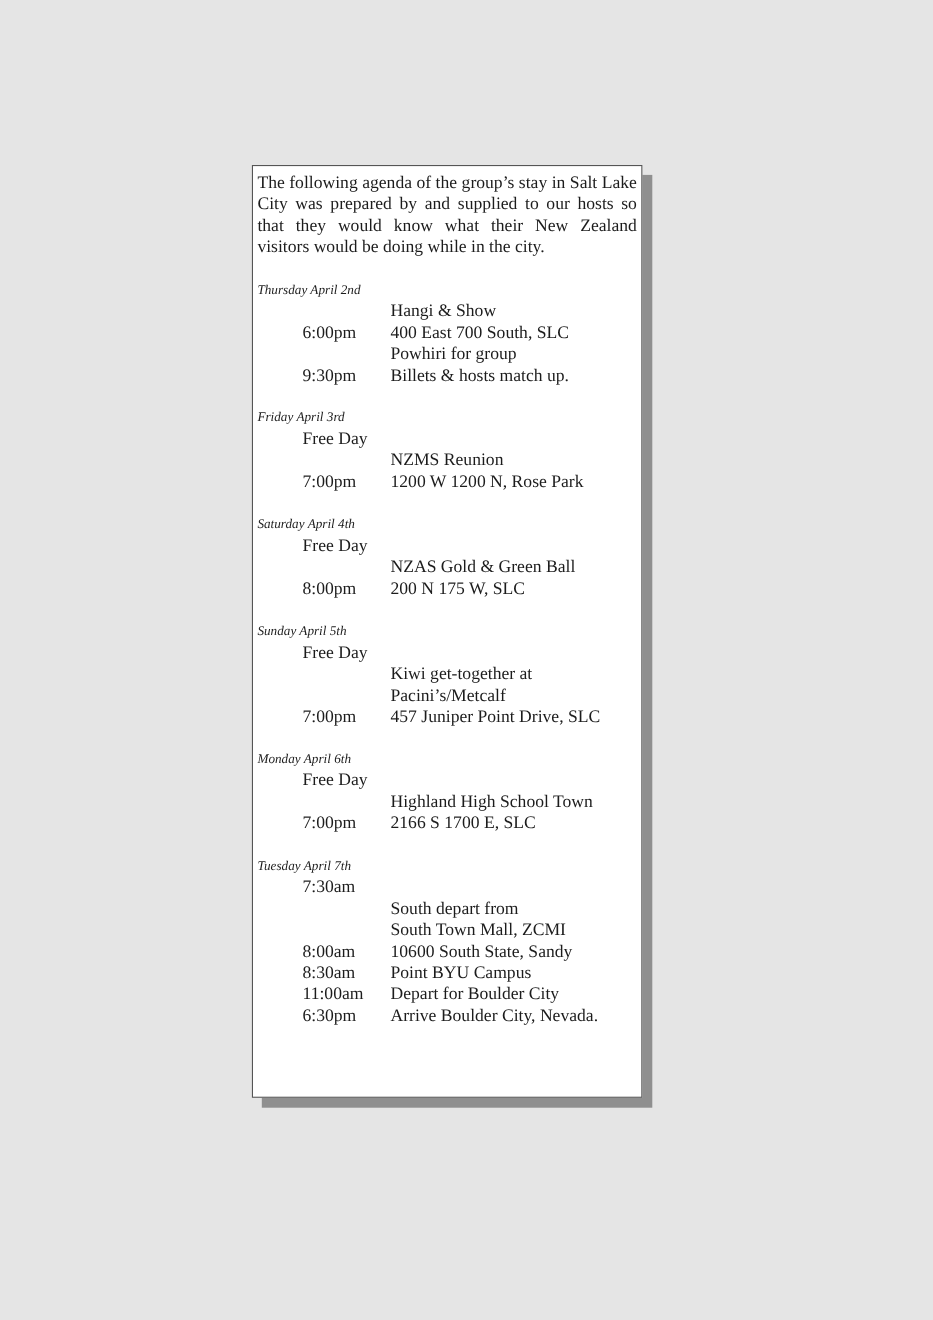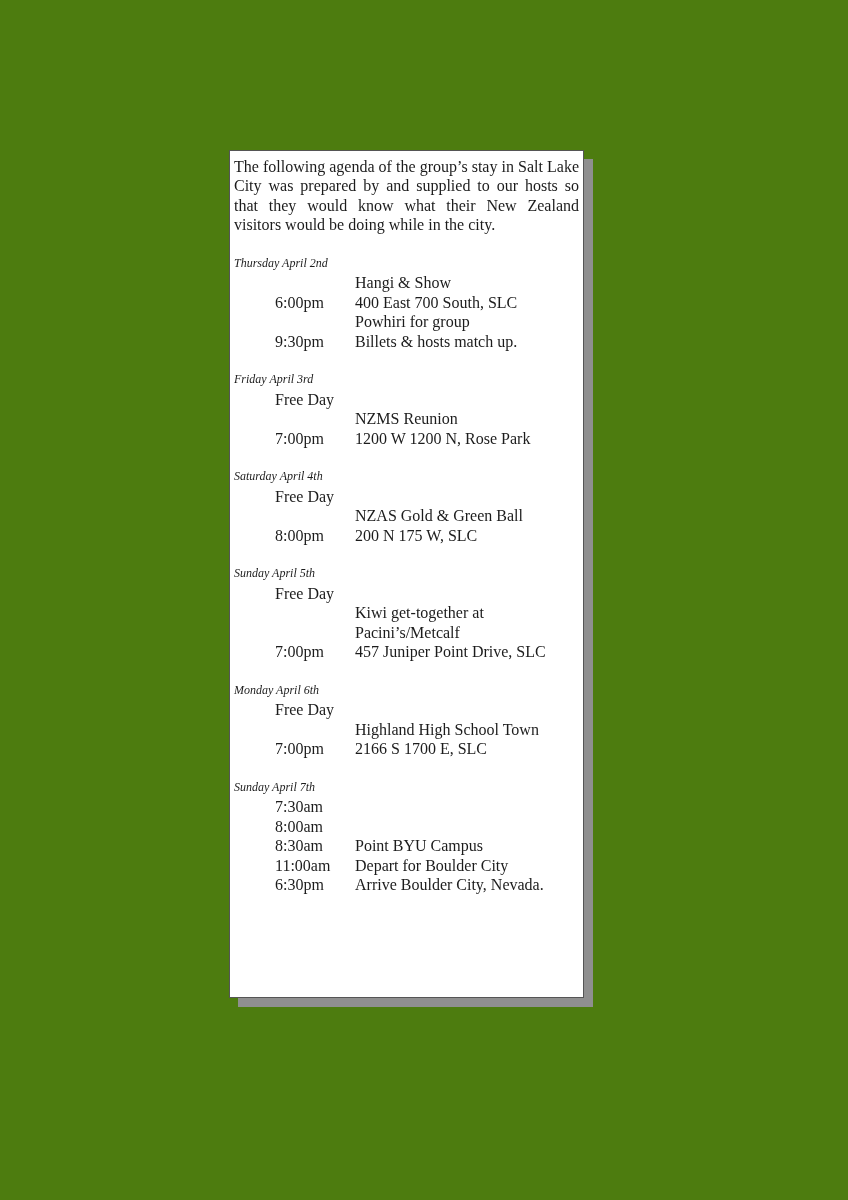--- a/index.html
+++ b/index.html
@@ -6,21 +6,21 @@
   html, body {
     width: 848px;
     height: 1200px;
     background: #ffffff;
     font-family: "Liberation Serif", "DejaVu Serif", serif;
   }
   .canvas {
     position: relative;
     width: 848px;
     height: 1200px;
-    background: #4d7c0f;
+    background: #e5e5e5;
     overflow: hidden;
   }
   .agenda-box {
     position: absolute;
     left: 229px;
     top: 150px;
     width: 355px;
     height: 848px;
     background: #ffffff;
     border: 1px solid #555555;
@@ -121,26 +121,31 @@
           <div class="note-row">Free Day</div>
           <div class="event-row">
             <span class="event-time">7:00pm</span>
             <span class="event-desc">
               <div class="desc-line">Highland High School Town</div>
               <div class="desc-line">2166 S 1700 E, SLC</div>
             </span>
           </div>
         </section>
         <section class="day-section">
-          <h3 class="day-title">Sunday April 7th</h3>
+          <h3 class="day-title">Tuesday April 7th</h3>
           <div class="event-row">
             <span class="event-time">7:30am</span>
           </div>
           <div class="event-row">
             <span class="event-time">8:00am</span>
+            <span class="event-desc">
+              <div class="desc-line">South depart from</div>
+              <div class="desc-line">South Town Mall, ZCMI</div>
+              <div class="desc-line">10600 South State, Sandy</div>
+            </span>
           </div>
           <div class="event-row">
             <span class="event-time">8:30am</span>
             <span class="event-desc">
               <div class="desc-line">Point BYU Campus</div>
             </span>
           </div>
           <div class="event-row">
             <span class="event-time">11:00am</span>
             <span class="event-desc">

